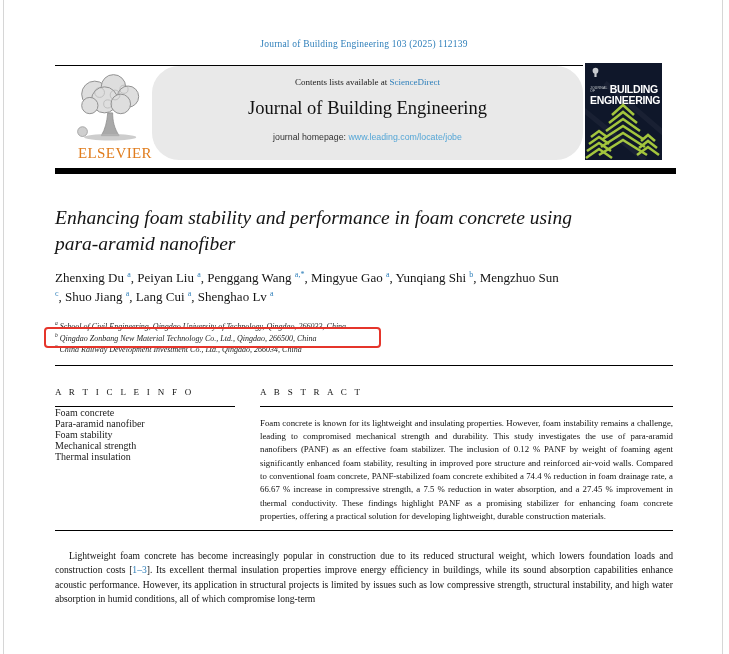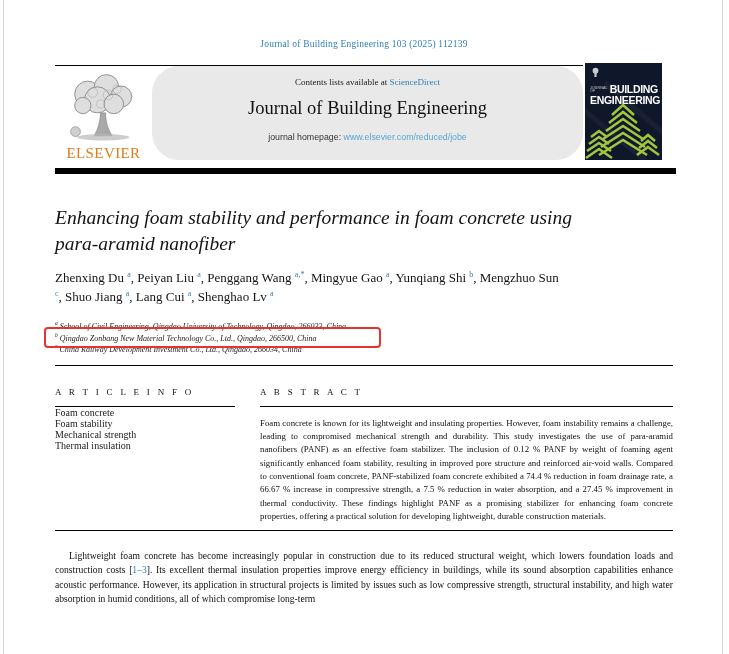--- a/index.html
+++ b/index.html
@@ -7,21 +7,21 @@
   .page { position:relative; width:729px; height:654px; background:#fff; overflow:hidden; margin:0 auto; }
   .edge { position:absolute; top:0; bottom:0; width:1px; background:#d6d6d6; }
   .edge-left { left:3px; }
   .edge-right { left:722px; }
   .content { position:absolute; left:55px; top:0; width:618px; }
 
   .citation { padding-top:39px; text-align:center; font-size:9.5px; color:#2e7fba; letter-spacing:.2px; }
 
   .head-rule { margin-top:16px; width:528px; height:1px; background:#000; }
   .header-row { display:flex; align-items:flex-start; }
-  .logo-col { width:97px; padding-top:7px; text-align:center; }
+  .logo-col { width:97px; padding-top:7px; text-align:right; }
   .elsevier-word { font-size:15px; color:#e07c1c; letter-spacing:.4px; margin-top:-2px; }
   .banner { width:431px; height:94px; background:#e9e9e9; text-align:center; padding-top:11px;border-radius:27px; }
   .banner-line1 { font-size:9px; color:#222; }
   .banner-line1 .sd { color:#2e7fba; }
   .banner-title { font-size:18.5px; margin-top:11px; color:#111; }
   .banner-line3 { font-family:"Liberation Sans", sans-serif; font-size:8.8px; color:#333; margin-top:13px; }
   .banner-line3 .url { color:#55a6d6; }
   .cover { width:77px; height:97px; background:#0f172a; position:relative; margin-left:2px; margin-top:-3px; overflow:hidden; }
   .cover-mark { position:absolute; left:6px; top:4px; width:9px; height:11px; opacity:.85; }
   .cover-text { position:absolute; left:5px; top:21px; width:68px; font-family:"Liberation Sans", sans-serif; color:#fff; line-height:1; }
@@ -92,21 +92,21 @@
         </svg>
         <div class="elsevier-word">ELSEVIER</div>
       </div>
 
       <div class="banner">
         <div class="banner-line1">
           <span>Contents lists available at </span><span class="sd">ScienceDirect</span>
         </div>
         <div class="banner-title">Journal of Building Engineering</div>
         <div class="banner-line3">
-          <span>journal homepage: </span><span class="url">www.elsevier.com/reduced/jobe</span>
+          <span>journal homepage: </span><span class="url">www.leading.com/locate/jobe</span>
         </div>
       </div>
 
       <div class="cover">
         <svg class="cover-mark" viewBox="0 0 10 12">
           <circle cx="5" cy="4" r="3.2" fill="#e8eaec"></circle>
           <rect x="3.8" y="6" width="2.4" height="5" fill="#e8eaec"></rect>
         </svg>
         <div class="cover-text">
           <div class="row1">
@@ -155,20 +155,21 @@
     </div>
 
     <div class="affil-rule"></div>
 
     <div class="two-col">
       <div class="col-info">
         <div class="sec-head">A R T I C L E  I N F O</div>
         <div class="sec-rule"></div>
         <div class="kw-list">
             <div>Foam concrete</div>
+            <div>Para-aramid nanofiber</div>
             <div>Foam stability</div>
             <div>Mechanical strength</div>
             <div>Thermal insulation</div>
           </div>
       </div>
       <div class="col-gap"></div>
       <div class="col-abs">
         <div class="sec-head">A B S T R A C T</div>
         <div class="sec-rule"></div>
         <div class="abs-text">Foam concrete is known for its lightweight and insulating properties. However, foam instability remains a challenge, leading to compromised mechanical strength and durability. This study investigates the use of para-aramid nanofibers (PANF) as an effective foam stabilizer. The inclusion of 0.12 % PANF by weight of foaming agent significantly enhanced foam stability, resulting in improved pore structure and reinforced air-void walls. Compared to conventional foam concrete, PANF-stabilized foam concrete exhibited a 74.4 % reduction in foam drainage rate, a 66.67 % increase in compressive strength, a 7.5 % reduction in water absorption, and a 27.45 % improvement in thermal conductivity. These findings highlight PANF as a promising stabilizer for enhancing foam concrete properties, offering a practical solution for developing lightweight, durable construction materials.</div>

